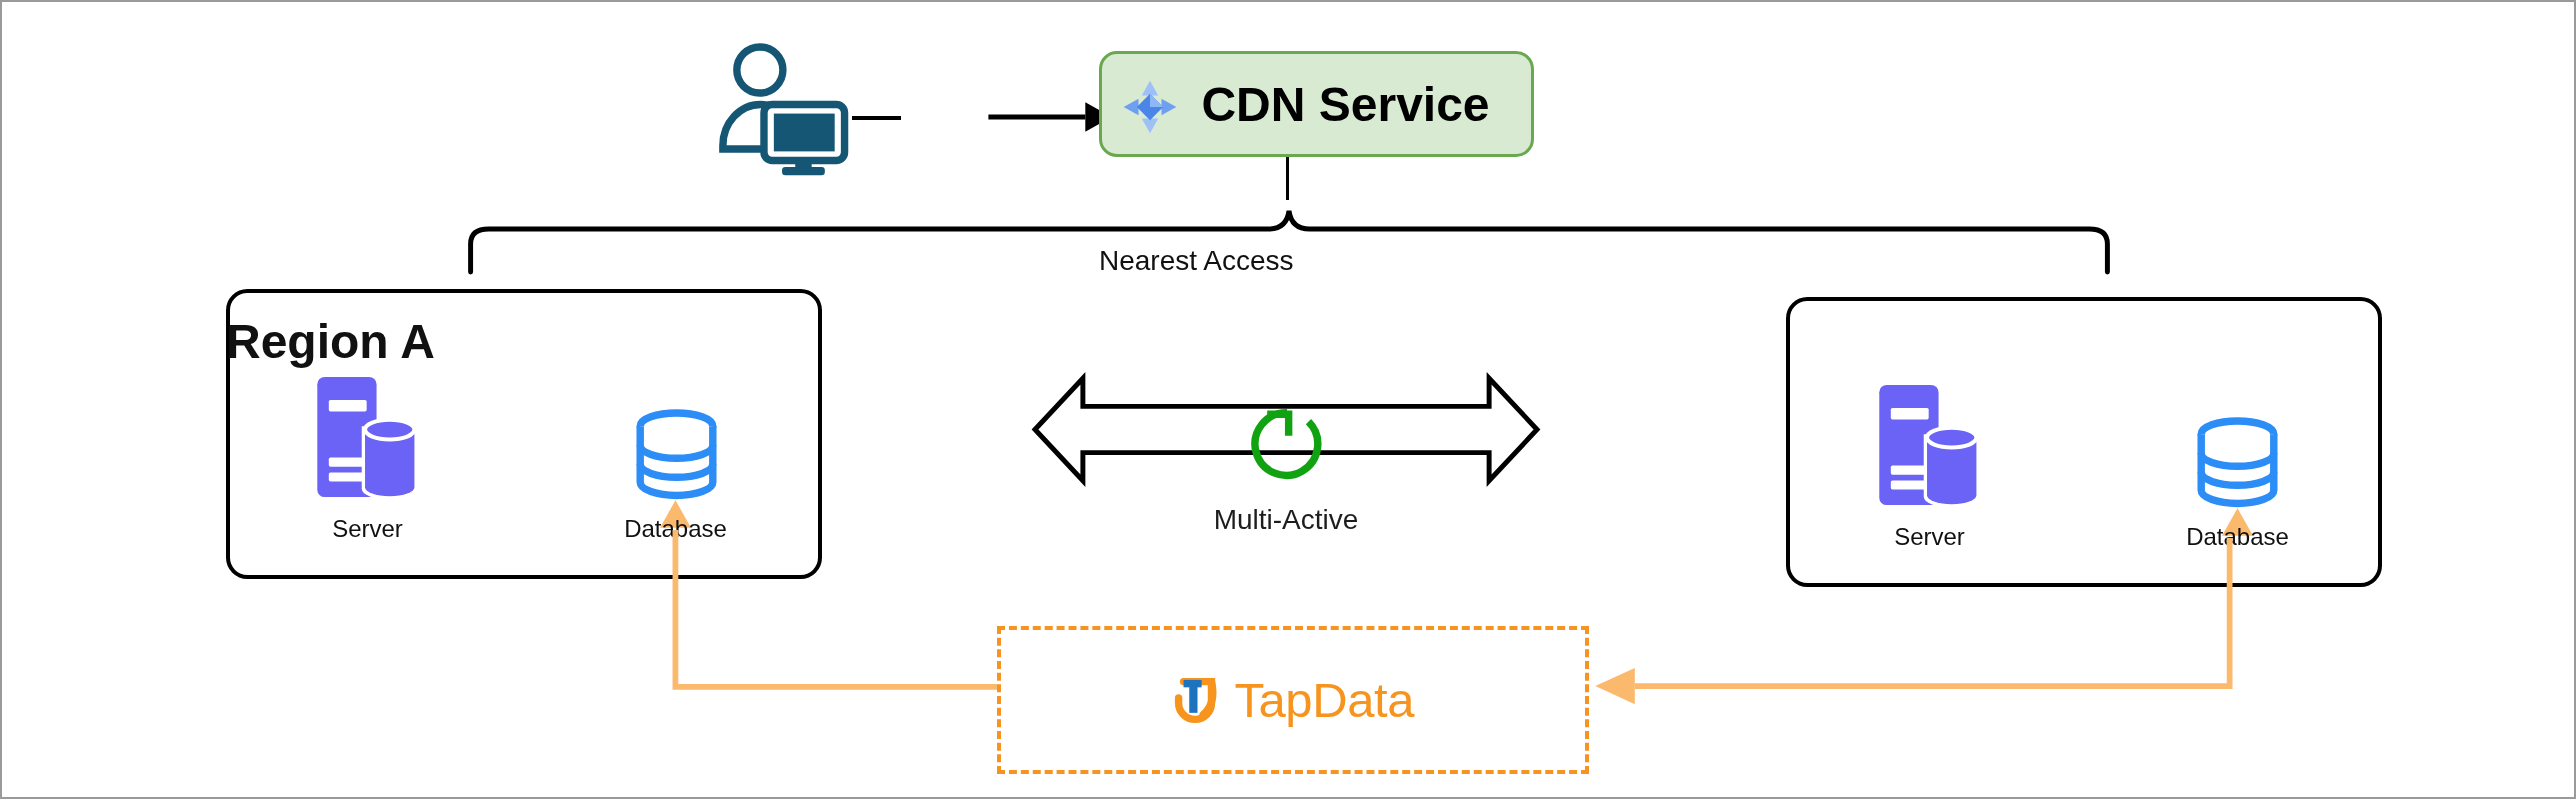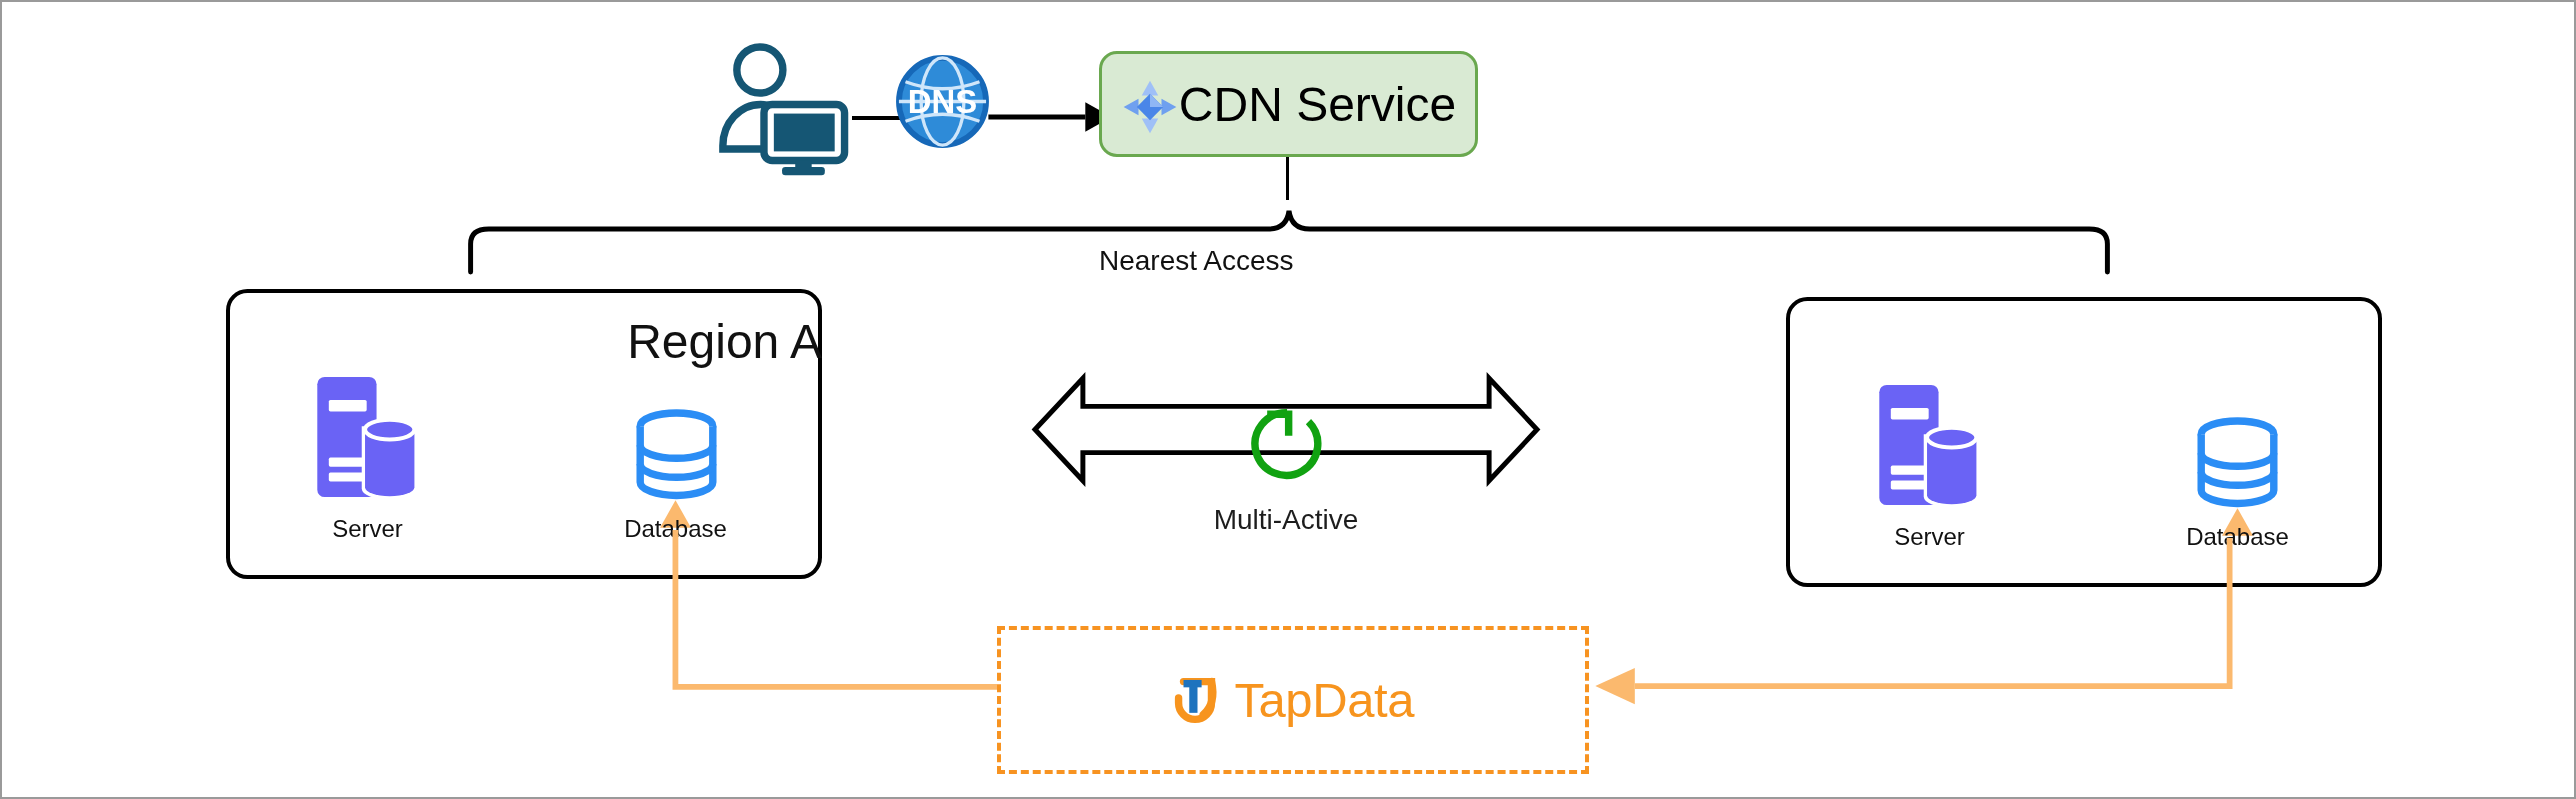--- a/index.html
+++ b/index.html
@@ -17,22 +17,23 @@
     height: 799px;
     background: #ffffff;
     border: 2.5px solid #9a9a9a;
     box-sizing: border-box;
     overflow: hidden;
   }
   .abs { position: absolute; }
   .region-title {
     font-size: 48px;
     color: #111111;
-    text-align: right;
-    white-space: nowrap;
+    text-align: left;
+    white-space: nowrap;
+    font-weight: bold;
   }
   .node-caption {
     font-size: 24px;
     color: #111111;
     text-align: center;
     white-space: nowrap;
   }
   .brace-label {
     font-size: 28px;
     color: #111111;
@@ -117,39 +118,29 @@
       <rect x="62" y="82" width="98" height="68" rx="10" ry="10" fill="#ffffff" stroke="#155674" stroke-width="9"></rect>
       <rect x="74" y="93" width="74" height="46" fill="#155674"></rect>
 
       <rect x="100" y="150" width="20" height="10" fill="#155674"></rect>
       <rect x="84" y="158" width="52" height="10" rx="4" fill="#155674"></rect>
     </svg>
   </div>
 
   <div class="abs" style="left:850px; top:114px; width:49px; height:4.1px; background:#000;"></div>
 
-  <div class="abs" style="left:892px; top:51px; width:97px; height:97px;">
-    <svg width="97" height="97" viewBox="0 0 118 118">
-      <circle cx="59" cy="59" r="53" fill="#2e8bd8" stroke="#1668b8" stroke-width="7"></circle>
-      <ellipse cx="59" cy="59" rx="26" ry="53" fill="none" stroke="#cfe6fa" stroke-width="4"></ellipse>
-      <line x1="6" y1="59" x2="112" y2="59" stroke="#cfe6fa" stroke-width="4"></line>
-      <path d="M14 35 Q59 52 104 35" fill="none" stroke="#cfe6fa" stroke-width="4"></path>
-      <path d="M14 83 Q59 66 104 83" fill="none" stroke="#cfe6fa" stroke-width="4"></path>
-      <text x="59" y="73" text-anchor="middle" font-family="Liberation Sans, sans-serif" font-size="40" font-weight="bold" fill="#ffffff">DNS</text>
-    </svg>
-  </div>
 
   <div class="abs" style="left:986px; top:92px; width:124px; height:46px;">
     <svg width="124" height="46" viewBox="0 0 150 56">
       <line x1="0" y1="28" x2="118" y2="28" stroke="#000000" stroke-width="6"></line>
       <polygon points="118,10 150,28 118,46" fill="#000000"></polygon>
     </svg>
   </div>
 
-  <div class="abs cdn-box" style="left:1097px; top:49px; width:379px; height:106px;">
+  <div class="abs cdn-box" style="left:1097px; top:49px; width:435px; height:106px;font-weight:bold;">
     <span class="abs" style="left:20px; top:25px; width:56px; height:56px;">
       <svg width="56" height="56" viewBox="0 0 68 68">
         <polygon points="34,2 44,20 24,20" fill="#9fc0f7"></polygon>
         <polygon points="34,66 44,48 24,48" fill="#9fc0f7"></polygon>
         <polygon points="2,34 20,24 20,44" fill="#6fa0ef"></polygon>
         <polygon points="66,34 48,24 48,44" fill="#6fa0ef"></polygon>
         <polygon points="34,18 50,34 34,50 18,34" fill="#4a86e8"></polygon>
         <polygon points="34,18 50,34 34,34" fill="#8fb6f5"></polygon>
       </svg>
     </span>

